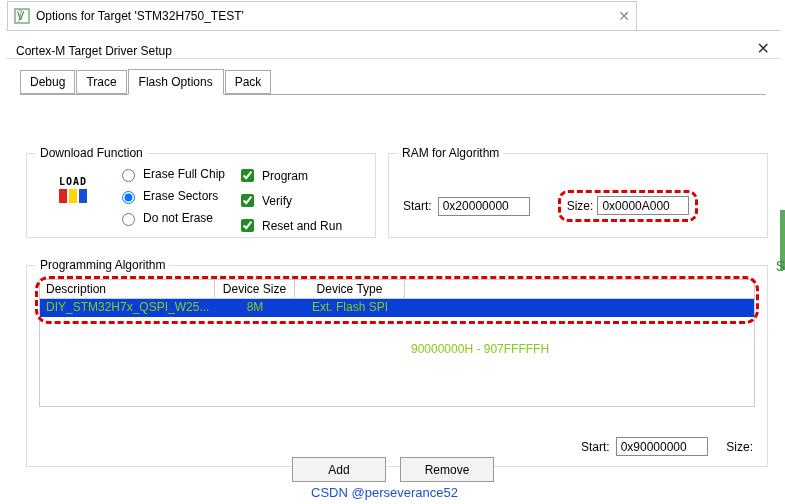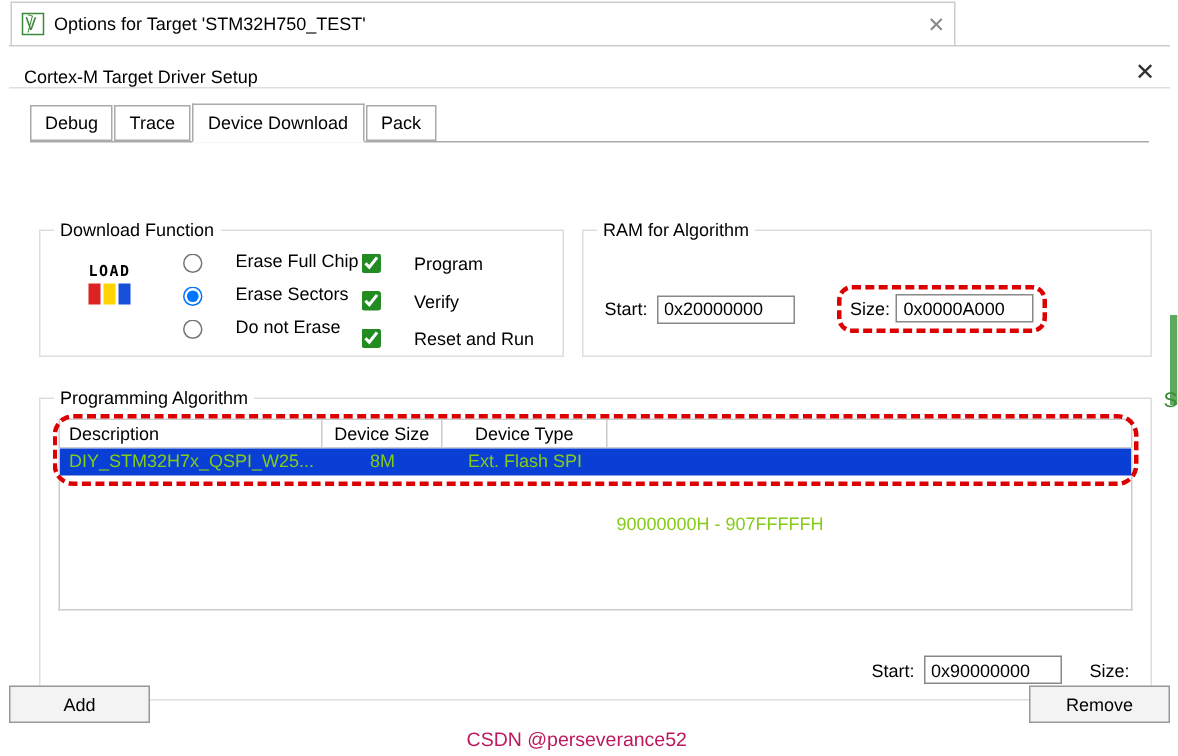--- a/index.html
+++ b/index.html
@@ -14,40 +14,40 @@
   .tab { padding:4px 9px; border:1px solid #aaa; background:#fff; position:relative; }
   .tab.active { border-bottom:1px solid #fff; top:1px; padding:5px 10px 4px 10px; margin-top:-2px;}
   .tabline { border-top:1px solid #aaa; margin:0 14px; position:relative; top:0; }
   fieldset { border:1px solid #ddd; margin:0; position:absolute; }
   legend { padding:0 4px; }
   .dlfunc { left:20px; top:115px; width:350px; height:92px; }
   .rambox { left:382px; top:115px; width:380px; height:92px; }
   .progalg { left:20px; top:227px; width:742px; height:209px; }
   .radio-col { position:absolute; left:90px; top:6px; display:flex; flex-direction:column; gap:6px;}
   .check-col { position:absolute; left:210px; top:6px; display:flex; flex-direction:column; gap:6px;}
-  .radio-col label, .check-col label { display:flex; align-items:center; gap:19px; white-space:nowrap;}
+  .radio-col label, .check-col label { display:flex; align-items:center; gap:5px; white-space:nowrap;}
   input[type=checkbox]{ accent-color: #228b22;}
   .load-icon { position:absolute; left:24px; top:16px; width:44px; }
   .load-icon .word { font:bold 10px monospace; letter-spacing:1px; text-align:center;}
   .load-icon .bars { display:flex; gap:2px; justify-content:center; margin-top:2px;}
   .load-icon .bars span{ width:8px; height:14px; display:block;}
   .ram-row { position:absolute; top:30px; left:14px; display:flex; align-items:center; gap:6px;}
   .txt { border:1px solid #888; height:19px; padding:1px 4px; width:92px; }
   .sizebox{ border:3px dashed #d00; border-radius:10px; padding:3px 6px 4px 6px; display:flex; align-items:center; gap:4px; margin-left:22px;}
   .listhdr { position:absolute; top:7px; left:12px; right:12px; height:20px; display:flex; border:1px solid #ccc; background:#fff;}
   .listhdr > div { border-right:1px solid #ccc; padding:2px 6px;}
   .col1{width:175px;} .col2{width:80px;text-align:center;} .col3{width:110px;text-align:center;} .col4{flex:1;text-align:left;margin-top:42px;}
   .listbody { position:absolute; top:27px; left:12px; right:12px; height:108px; border:1px solid #ccc; border-top:none; background:#fff;}
   .row { display:flex; background:#0a3fd6; color:#84cc16; height:18px;}
   .row > div { padding:1px 6px;}
   .dashedover { position:absolute; top:4px; left:8px; right:8px; height:48px; border:3px dashed #d00; border-radius:14px; pointer-events:none;}
   .algbottom { position:absolute; right:14px; bottom:10px; display:flex; align-items:center; gap:6px;}
-  .btnrow { position:absolute; left:0; right:0; bottom:22px; display:flex; justify-content:space-between; gap:14px;}
+  .btnrow { position:absolute; left:0; right:0; bottom:22px; display:flex; justify-content:center; gap:14px;}
   button { width:94px; height:25px; border:1px solid #999; background:#f3f3f3;}
-  .watermark { position:absolute; bottom:4px; left:0; right:16px; text-align:center; color:#be185d; font-size:13px; pointer-events:none;}
+  .watermark { position:absolute; bottom:4px; left:0; right:16px; text-align:center; color:#1d4ed8; font-size:13px; pointer-events:none;}
   .greenbar { position:absolute; right:0; top:210px; width:5px; height:60px; background:#5fa85f;}
   .sidechar { position:absolute; right:0; top:258px; color:#3a8a3a; font-size:14px;}
 </style>
 </head>
 <body>
 
 <div class="behind-window">
   <span class="icon">
     <svg width="16" height="16">
         <rect x="1" y="1" width="14" height="14" fill="#fff" stroke="#3a8a3a"></rect>
@@ -60,21 +60,21 @@
 
 <div class="main-window">
   <div class="titlebar">
     <span>Cortex-M Target Driver Setup</span>
     <span class="close">✕</span>
   </div>
 
   <div class="tabs">
     <div class="tab">Debug</div>
     <div class="tab">Trace</div>
-    <div class="tab active">Device Download</div>
+    <div class="tab active">Flash Options</div>
     <div class="tab">Pack</div>
   </div>
   <div class="tabline"></div>
 
   <fieldset class="dlfunc">
     <legend>Download Function</legend>
     <div class="load-icon">
       <div class="word">LOAD</div>
       <div class="bars">
           <span style="background:#d22"></span>

